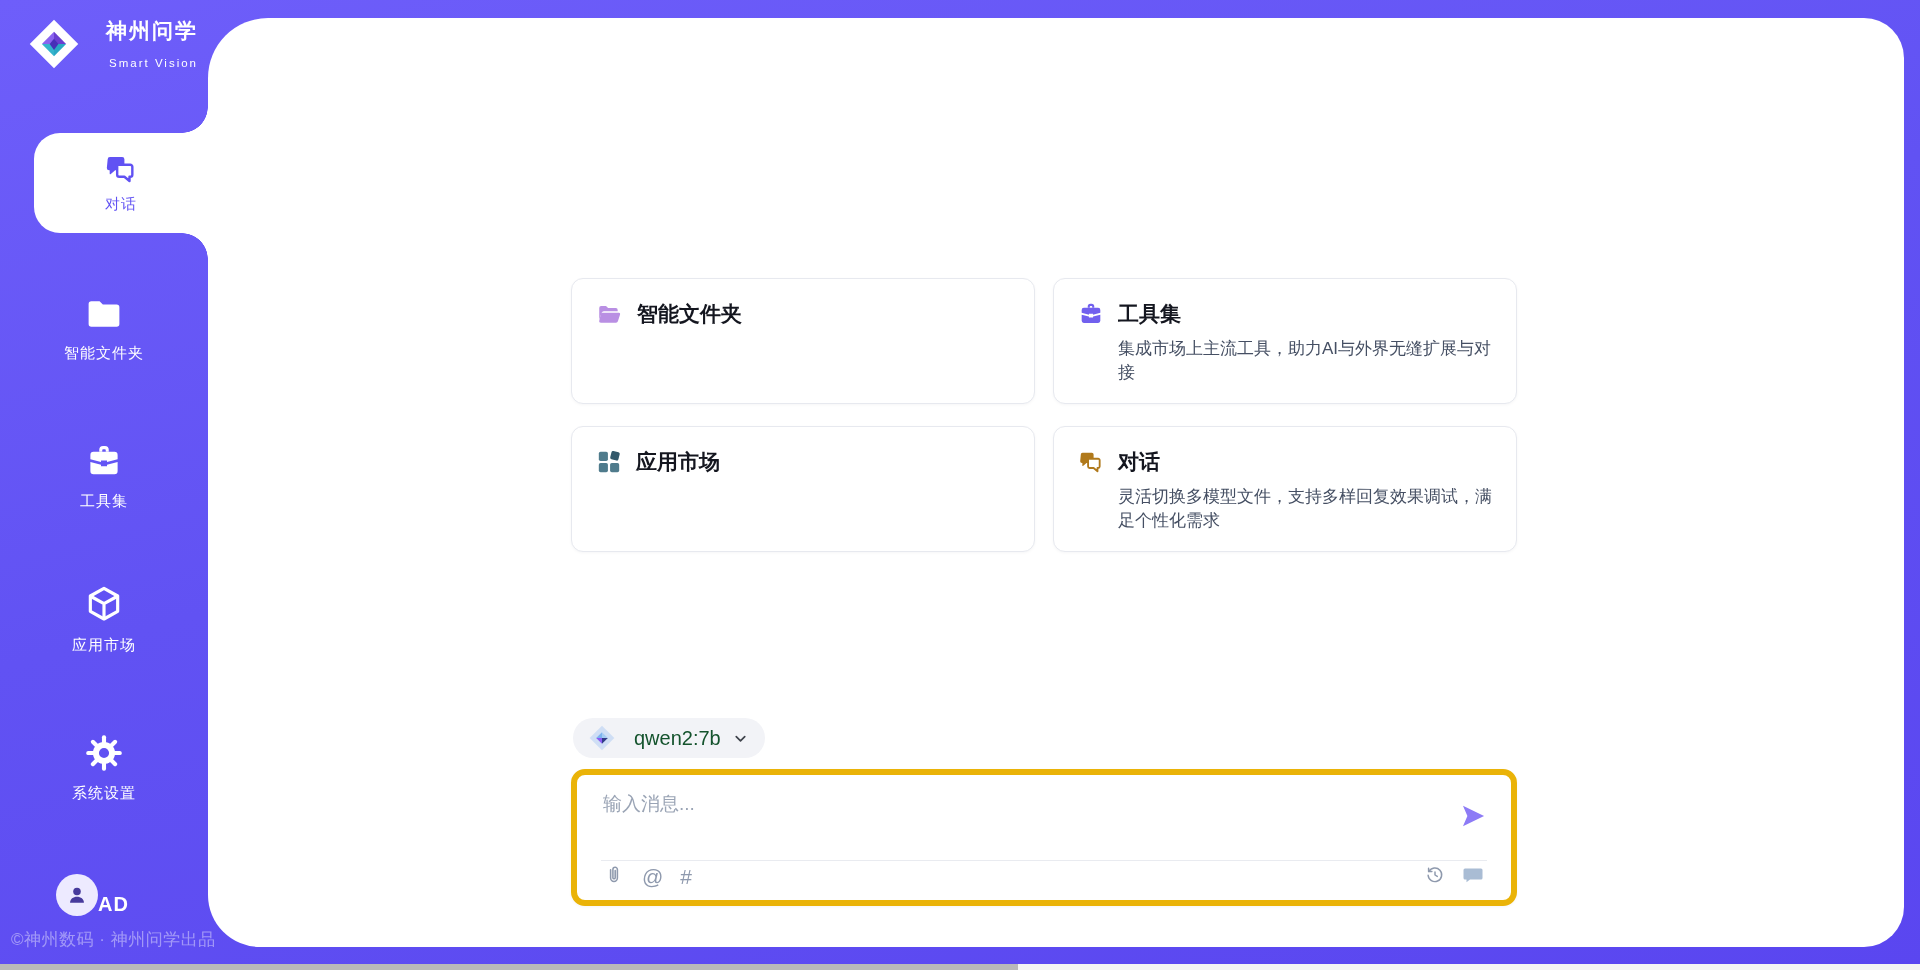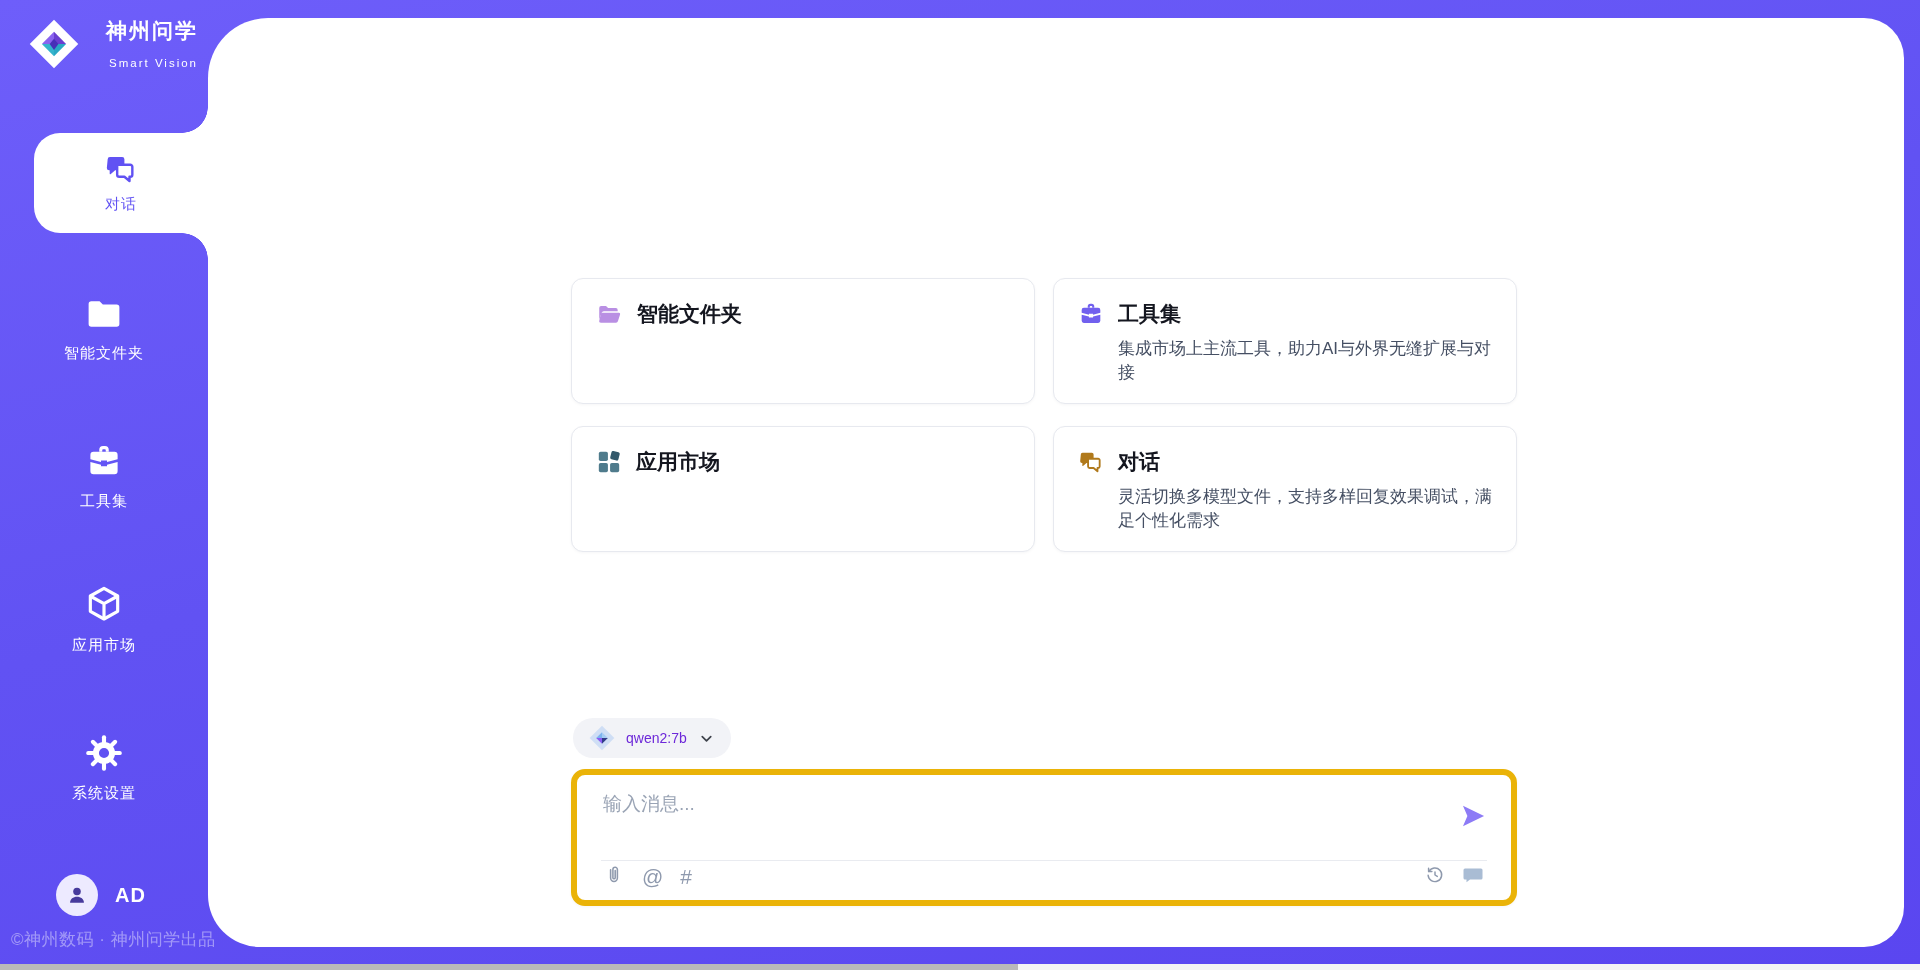--- a/index.html
+++ b/index.html
@@ -37,21 +37,21 @@
   .nav-active::before {
     content:""; position:absolute; right:0; top:-26px; width:26px; height:26px;
     background:radial-gradient(circle at 0 0, rgba(255,255,255,0) 25.5px, #fff 26px);
   }
   .nav-active::after {
     content:""; position:absolute; right:0; bottom:-26px; width:26px; height:26px;
     background:radial-gradient(circle at 0 100%, rgba(255,255,255,0) 25.5px, #fff 26px);
   }
   .nav-active .nav-label { color:#6152f3; font-weight:500; }
 
-  .user-block { position:absolute; left:56px; top:874px; display:flex; align-items:center; gap:17px; cursor:pointer; }
+  .user-block { position:absolute; left:56px; top:874px; display:flex; align-items:flex-end; cursor:pointer; }
   .avatar-circle {
     width:42px; height:42px; border-radius:50%; background:#edeaff;
     display:flex; align-items:center; justify-content:center;
   }
   .user-name { color:#fff; font-size:20px; font-weight:600; letter-spacing:1px; }
   .copyright {
     position:absolute; left:11px; top:928px; width:200px;
     color:rgba(255,255,255,0.42); font-size:17px; letter-spacing:0.5px; white-space:nowrap;
   }
 
@@ -69,21 +69,21 @@
   }
   .card-head { display:flex; align-items:center; gap:14px; }
   .card-title { font-size:21px; font-weight:700; color:#14161f; }
   .card-desc { margin:9px 0 0 40px; font-size:17px; line-height:1.42; color:#454f63; }
 
   .model-pill {
     position:absolute; left:365px; top:700px; height:40px;
     background:#f2f3f7; border-radius:20px;
     display:inline-flex; align-items:center; gap:11px; padding:0 16px; cursor:pointer;
   }
-  .model-name { font-size:14px; color:#6d28d9; }
+  .model-name { font-size:20px; color:#14532d;margin-left:8px; }
 
   .composer {
     position:absolute; left:363px; top:751px; width:946px; height:137px;
     background:#fff; border:6px solid #eab308; border-radius:14px;
     box-shadow:0 1px 3px rgba(16,24,40,0.04);
   }
   .composer-input {
     position:absolute; left:26px; top:16px; width:840px; height:56px;
     border:none; outline:none; resize:none; background:transparent;
     font-family:inherit; font-size:19px; color:#30343c;

